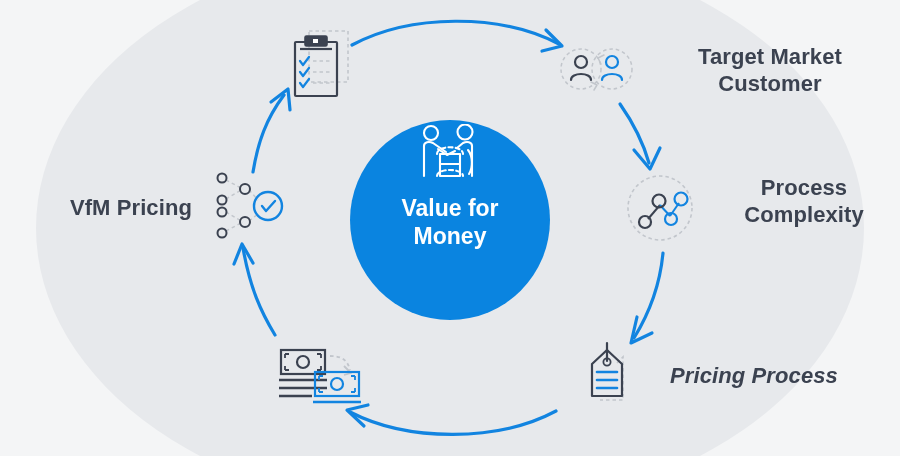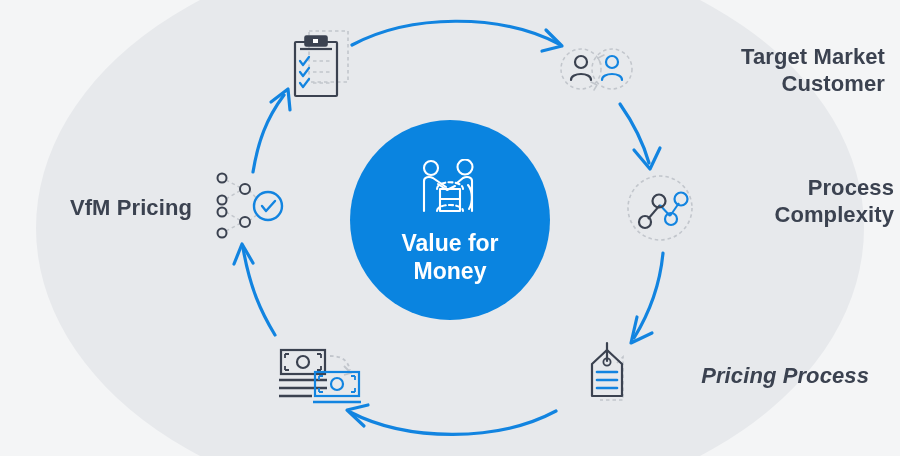--- a/index.html
+++ b/index.html
@@ -37,34 +37,33 @@
   }
   .node-label {
     position: absolute;
     color: #3b4250;
     font-weight: bold;
     font-size: 22px;
     line-height: 27px;
     letter-spacing: 0.1px;
     white-space: pre-line;
   }
-  .lbl-right { text-align: right; }
+  .lbl-right { text-align: center; }
   .lbl-left  { text-align: right; }
   #hub {
     position: absolute;
     left: 350px;
     top: 120px;
     width: 200px;
     height: 200px;
     border-radius: 50%;
     background: #0a84e0;
     display: flex;
     flex-direction: column;
     align-items: center;
-    justify-content: center;
   }
   #hub-icon { margin-top: 4px; }
   #hub-title {
     margin-top: 14px;
     color: #ffffff;
     font-weight: bold;
     font-size: 23px;
     line-height: 28px;
     text-align: center;
     white-space: pre-line;

